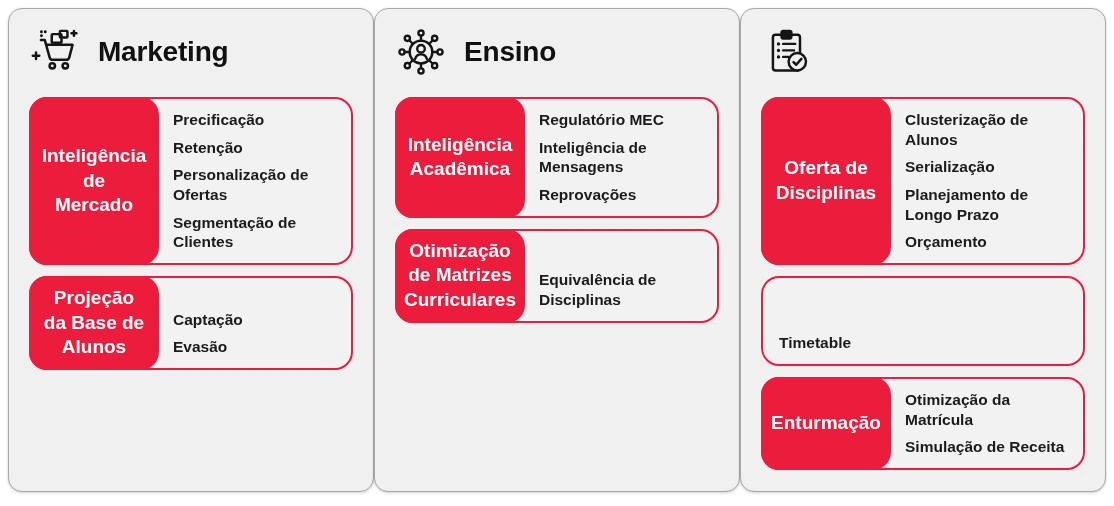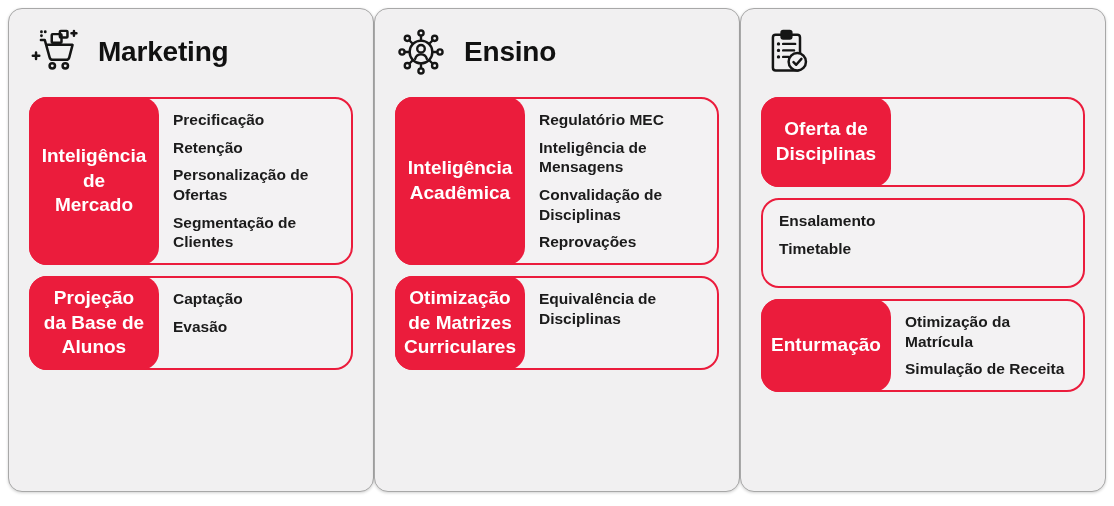--- a/index.html
+++ b/index.html
@@ -55,21 +55,21 @@
     border-radius:18px;
     color:#ffffff;
     font-size:19px;font-weight:700;line-height:1.3;
     display:flex;align-items:center;justify-content:center;
     text-align:center;
     white-space:pre-line;
     padding:10px 4px;
   }
   .card-items{
     flex:1 1 auto;
-    display:flex;flex-direction:column;justify-content:flex-start;
+    display:flex;flex-direction:column;justify-content:flex-end;
     gap:8px;
     padding:11px 10px 11px 16px;
   }
   .item{
     font-size:15.5px;font-weight:700;line-height:1.27;
     color:#1b1b1b;max-width:170px;
   }
   .icon-svg{display:block;}
 </style>
 </head>
@@ -138,21 +138,20 @@
       </span>
       <span class="panel-title">Ensino</span>
     </div>
     <div class="cards">
       <div class="card">
         <div class="card-label">Inteligência
 Acadêmica</div>
         <div class="card-items">
           <div class="item">Regulatório MEC</div>
           <div class="item">Inteligência de Mensagens</div>
-          <div class="item">Convalidação de Disciplinas</div>
           <div class="item">Reprovações</div>
         </div>
       </div>
       <div class="card">
         <div class="card-label">Otimização
 de Matrizes
 Curriculares</div>
         <div class="card-items">
           <div class="item">Equivalência de Disciplinas</div>
         </div>
@@ -170,24 +169,29 @@
           <path d="M20.5 16.5 h11 M20.5 22.5 h10 M20.5 28.5 h5"></path>
           <circle cx="33.5" cy="33" r="8" fill="#F1F0F1"></circle>
           <path d="M30 33.3 l2.5 2.5 l4.8 -5.4"></path>
         </svg>
       </span>
     </div>
     <div class="cards">
       <div class="card">
         <div class="card-label">Oferta de
 Disciplinas</div>
-      </div>
-      <div class="card">
-        <div class="card-items">
-          <div class="item">Ensalamento</div>
+        <div class="card-items">
+          <div class="item">Clusterização de Alunos</div>
+          <div class="item">Serialização</div>
+          <div class="item">Planejamento de Longo Prazo</div>
+          <div class="item">Orçamento</div>
+        </div>
+      </div>
+      <div class="card">
+        <div class="card-items">
           <div class="item">Timetable</div>
         </div>
       </div>
       <div class="card">
         <div class="card-label">Enturmação</div>
         <div class="card-items">
           <div class="item">Otimização da Matrícula</div>
           <div class="item">Simulação de Receita</div>
         </div>
       </div>

